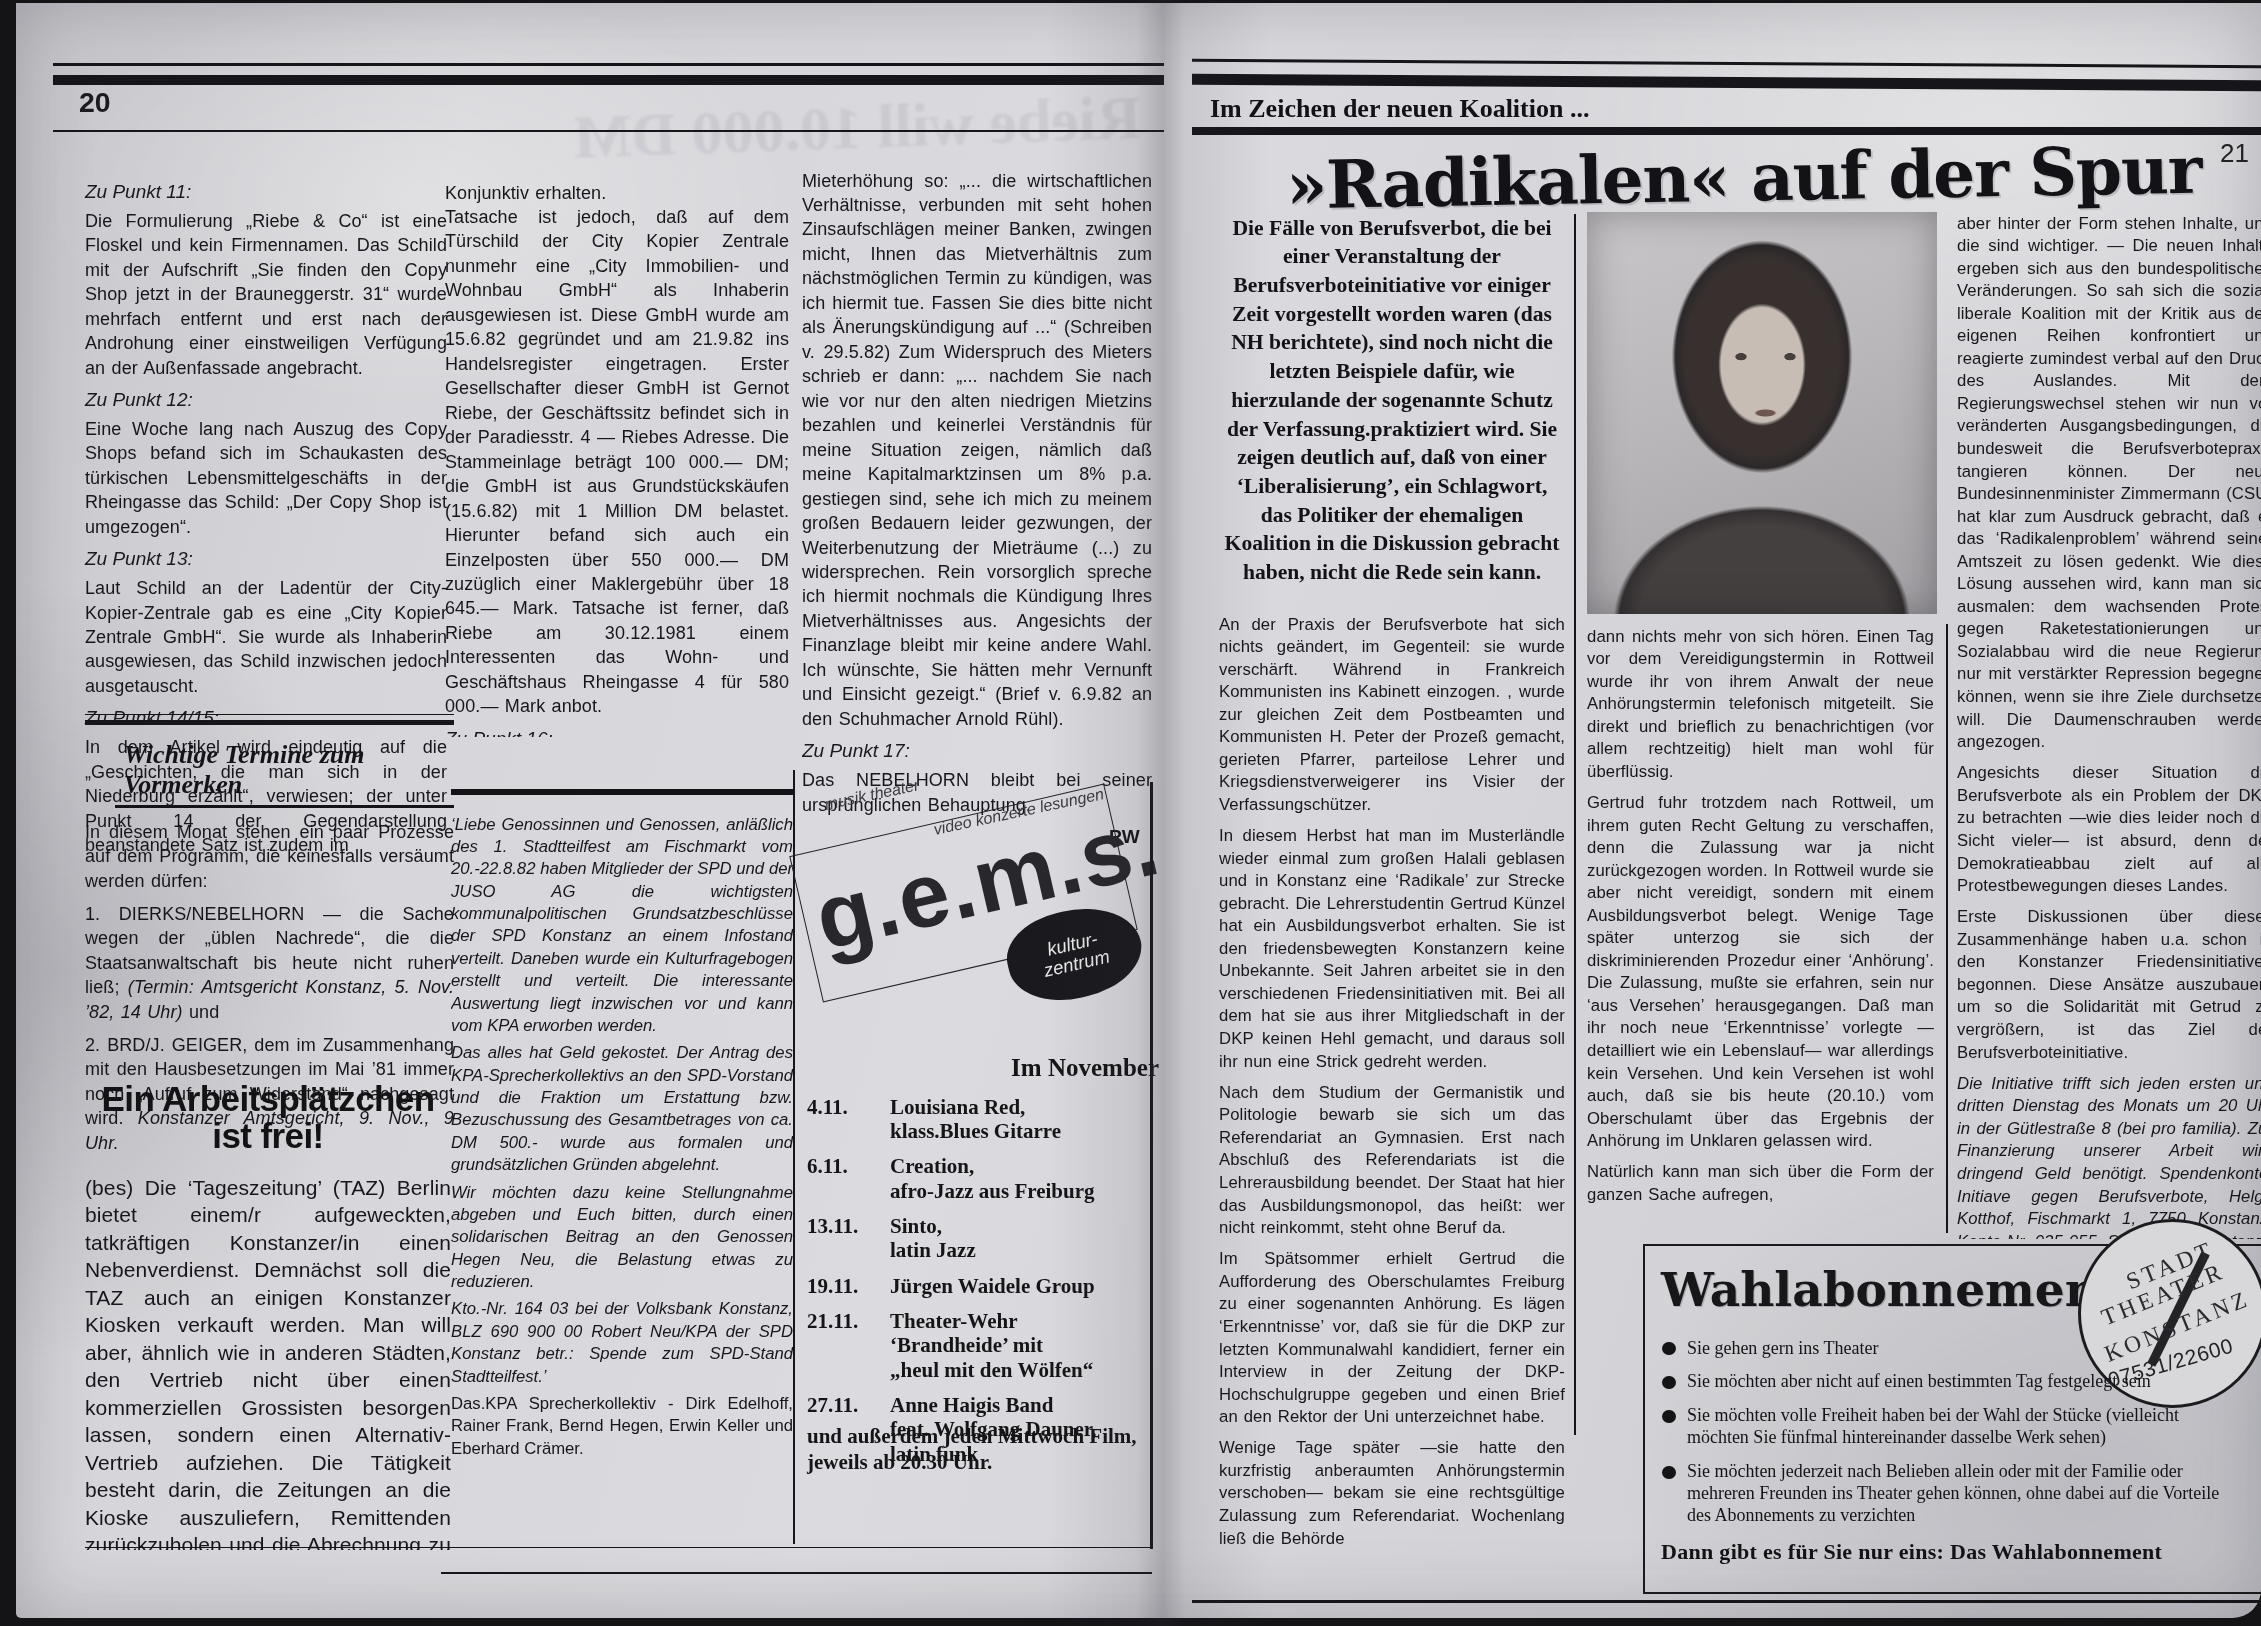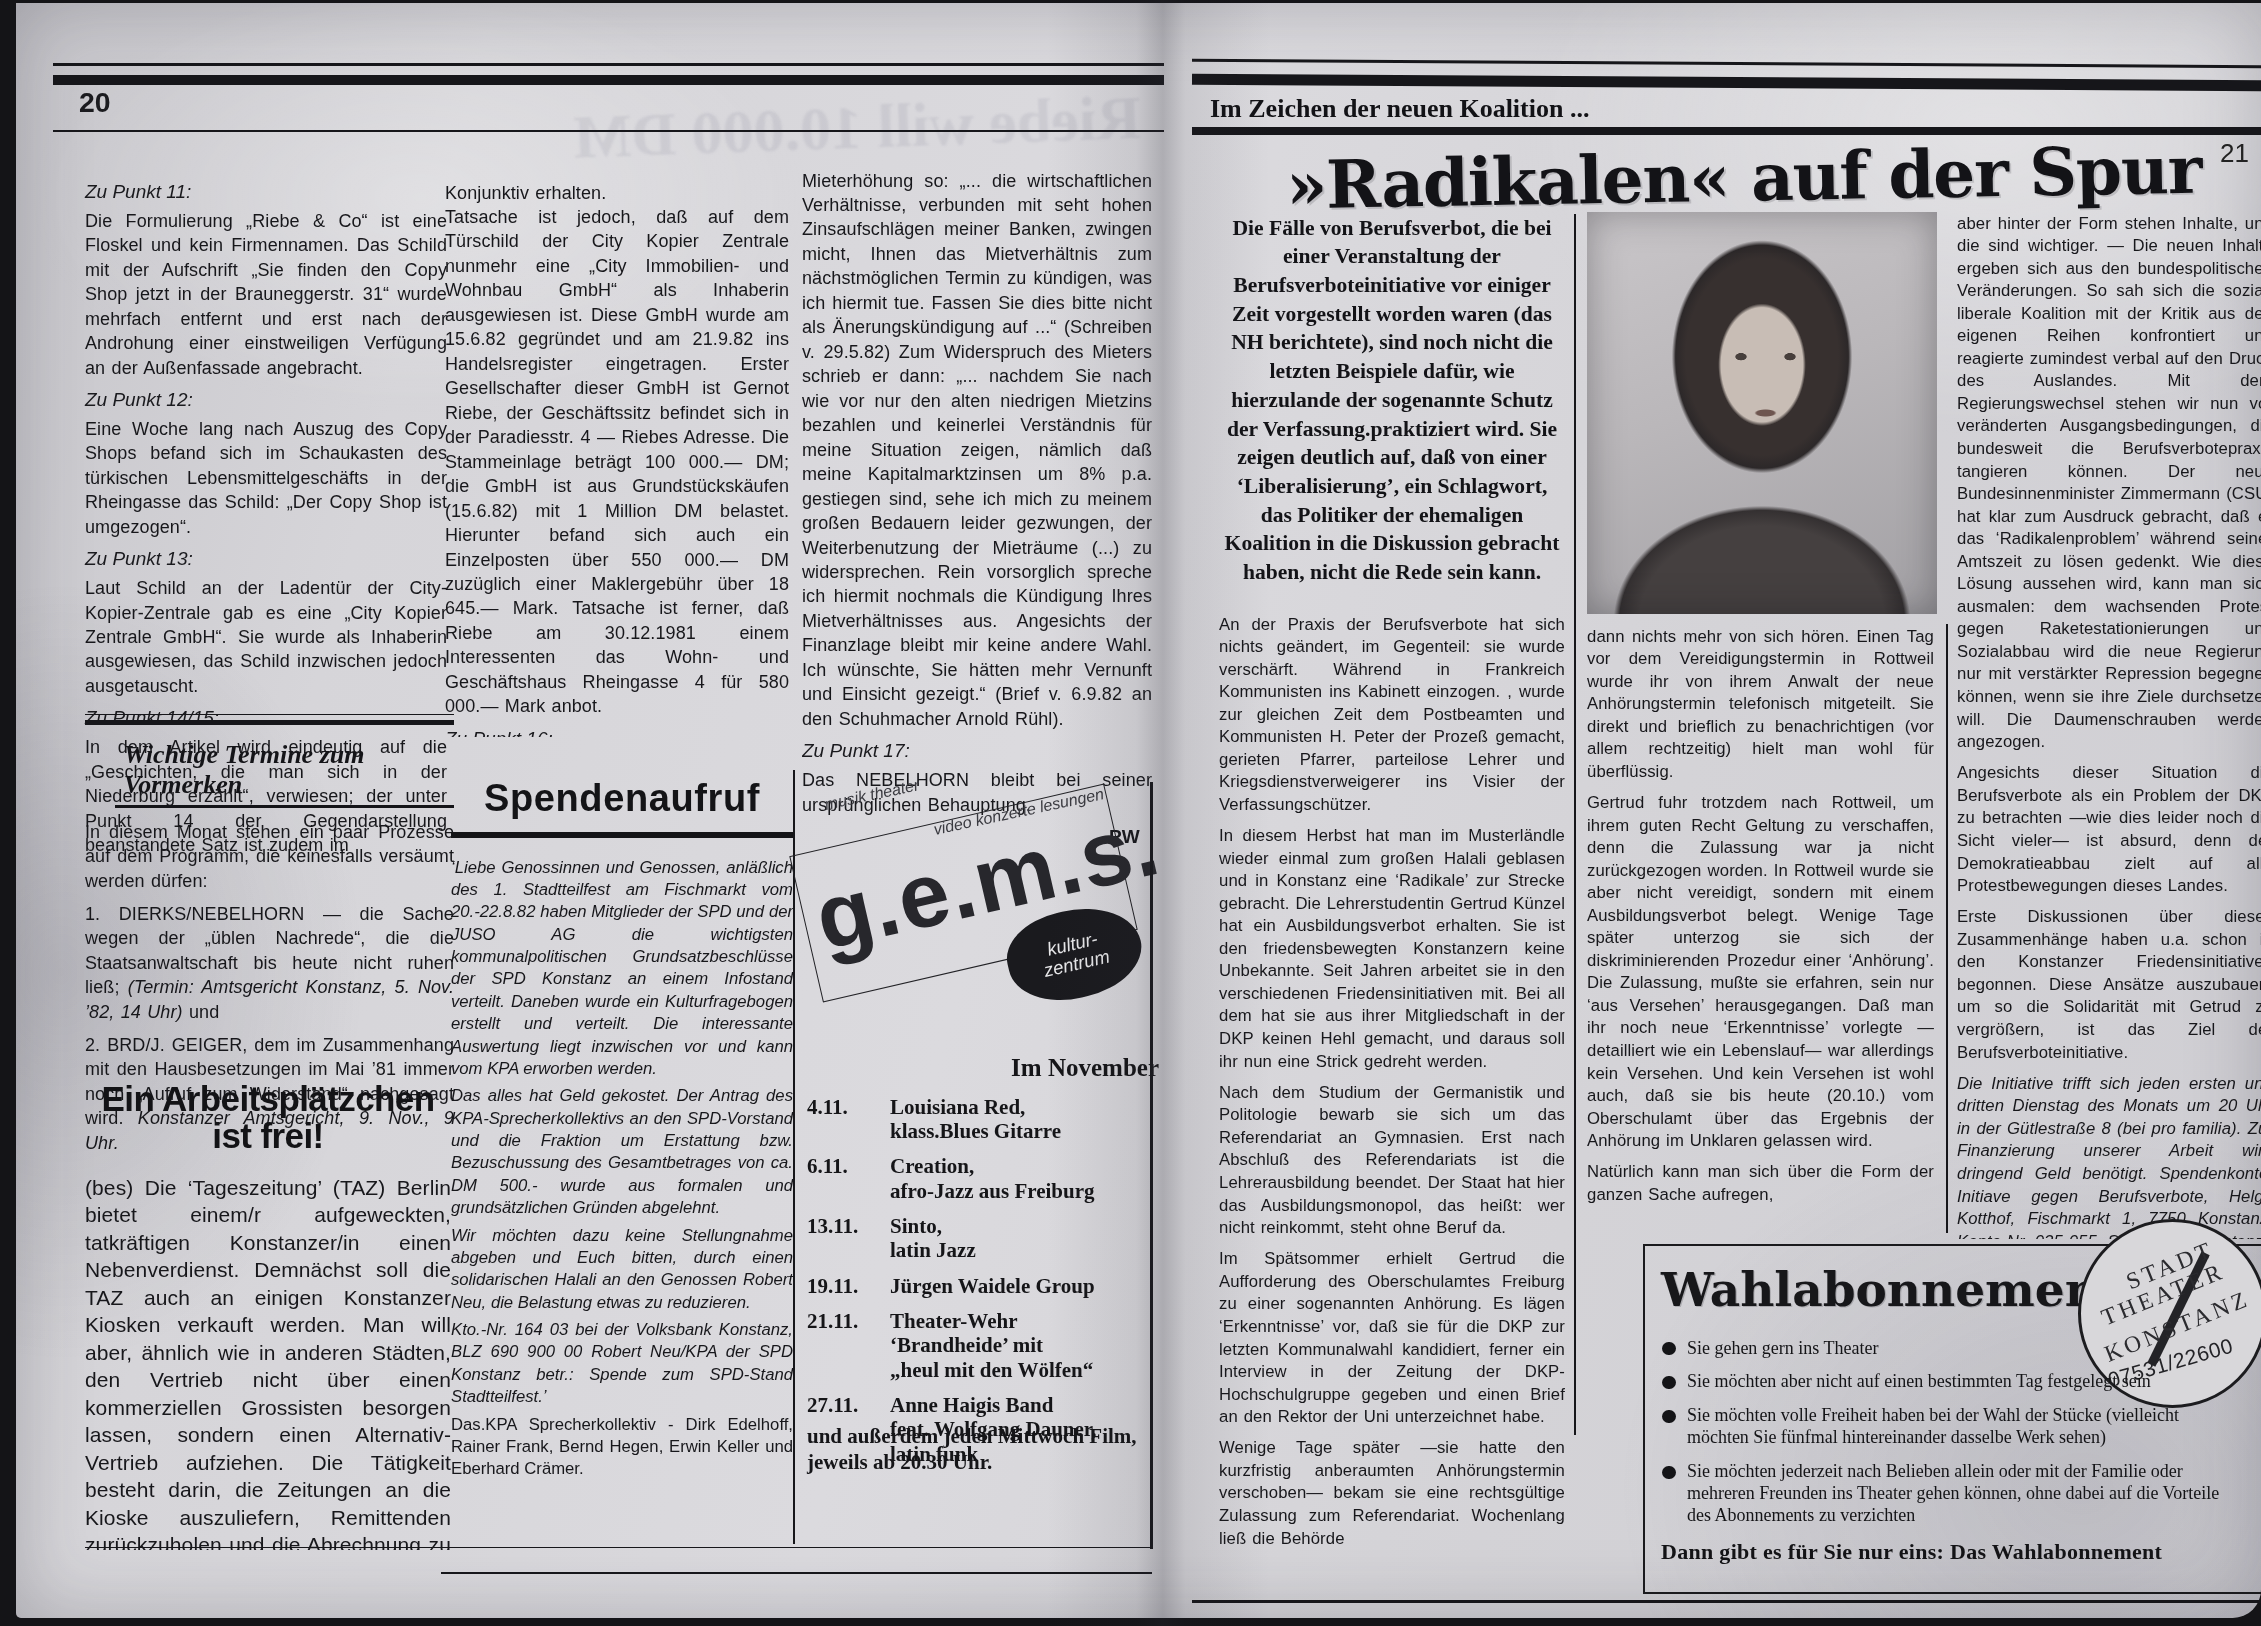--- a/index.html
+++ b/index.html
@@ -142,25 +142,24 @@
 
     <div class="abs" style="left:69px;top:1077px;width:366px;height:470px;overflow:hidden;">
       <div class="arbeit-title">
         <div>Ein Arbeitsplätzchen</div>
         <div>ist frei!</div>
       </div>
       <p class="bp arbeit-body">(bes) Die ‘Tageszeitung’ (TAZ) Berlin bietet einem/r aufgeweckten, tatkräftigen Konstanzer/in einen Nebenverdienst. Demnächst soll die TAZ auch an einigen Konstanzer Kiosken verkauft werden. Man will aber, ähnlich wie in anderen Städten, den Vertrieb nicht über einen kommerziellen Grossisten besorgen lassen, sondern einen Alternativ-Vertrieb aufziehen. Die Tätigkeit besteht darin, die Zeitungen an die Kioske auszuliefern, Remittenden zurückzuholen und die Abrechnung zu erledigen. Alles weitere, auch die Bezahlung, müßte mit der Vertriebsabteilung der „taz“ selbst besprochen und festgelegt werden. Wer mehr wissen will, oder einen Kontakt zur „taz“ braucht, wende sich an Bernd, c/o NEBELHORN, Telefon 22984, oder privat: Tel. 29181.</p>
     </div>
 
     <div class="abs" style="left:435px;top:774px;width:342px;height:760px;overflow:hidden;">
-      <div class="spenden-title">Spendenaufruf</div>
       <div class="spenden-rule"></div>
       <p class="sp">‘Liebe Genossinnen und Genossen, anläßlich des 1. Stadtteilfest am Fischmarkt vom 20.-22.8.82 haben Mitglieder der SPD und der JUSO AG die wichtigsten kommunalpolitischen Grundsatzbeschlüsse der SPD Konstanz an einem Infostand verteilt. Daneben wurde ein Kulturfragebogen erstellt und verteilt. Die interessante Auswertung liegt inzwischen vor und kann vom KPA erworben werden.</p>
       <p class="sp">Das alles hat Geld gekostet. Der Antrag des KPA-Sprecherkollektivs an den SPD-Vorstand und die Fraktion um Erstattung bzw. Bezuschussung des Gesamtbetrages von ca. DM 500.- wurde aus formalen und grundsätzlichen Gründen abgelehnt.</p>
-      <p class="sp">Wir möchten dazu keine Stellungnahme abgeben und Euch bitten, durch einen solidarischen Halali an den Genossen Robert Neu, die Belastung etwas zu reduzieren.</p>
+      <p class="sp">Wir möchten dazu keine Stellungnahme abgeben und Euch bitten, durch einen solidarischen Beitrag an den Genossen Hegen Neu, die Belastung etwas zu reduzieren.</p>
       <p class="sp">Kto.-Nr. 164 03 bei der Volksbank Konstanz, BLZ 690 900 00 Robert Neu/KPA der SPD Konstanz betr.: Spende zum SPD-Stand Stadtteilfest.’</p>
       <p class="sp sp-plain">Das.KPA Sprecherkollektiv - Dirk Edelhoff, Rainer Frank, Bernd Hegen, Erwin Keller und Eberhard Crämer.</p>
     </div>
     <div class="rule" style="left:777px;top:767px;width:1.9px;height:774px;"></div>
 
     <div class="gems">
       <div class="gems-frame"></div>
       <div class="gems-scrib" style="left:22px;top:5px;">musik theater</div>
       <div class="gems-scrib" style="left:130px;top:22px;">video konzerte lesungen</div>
       <div class="gems-logo">g.e.m.s.</div>

